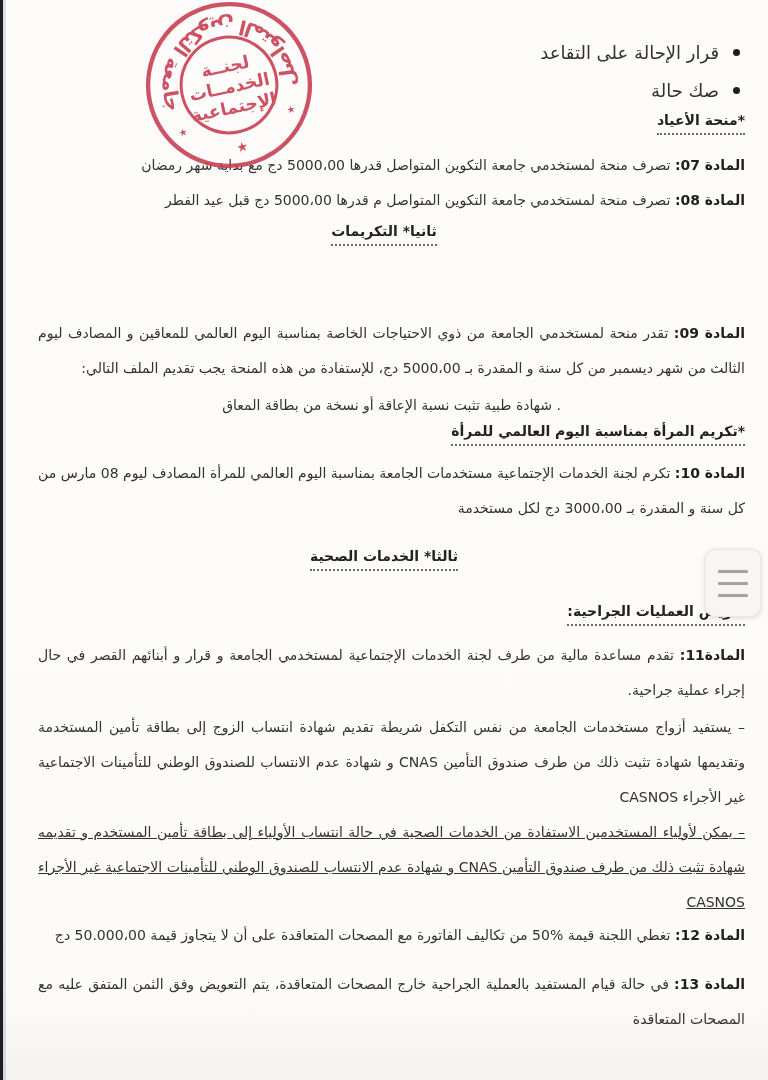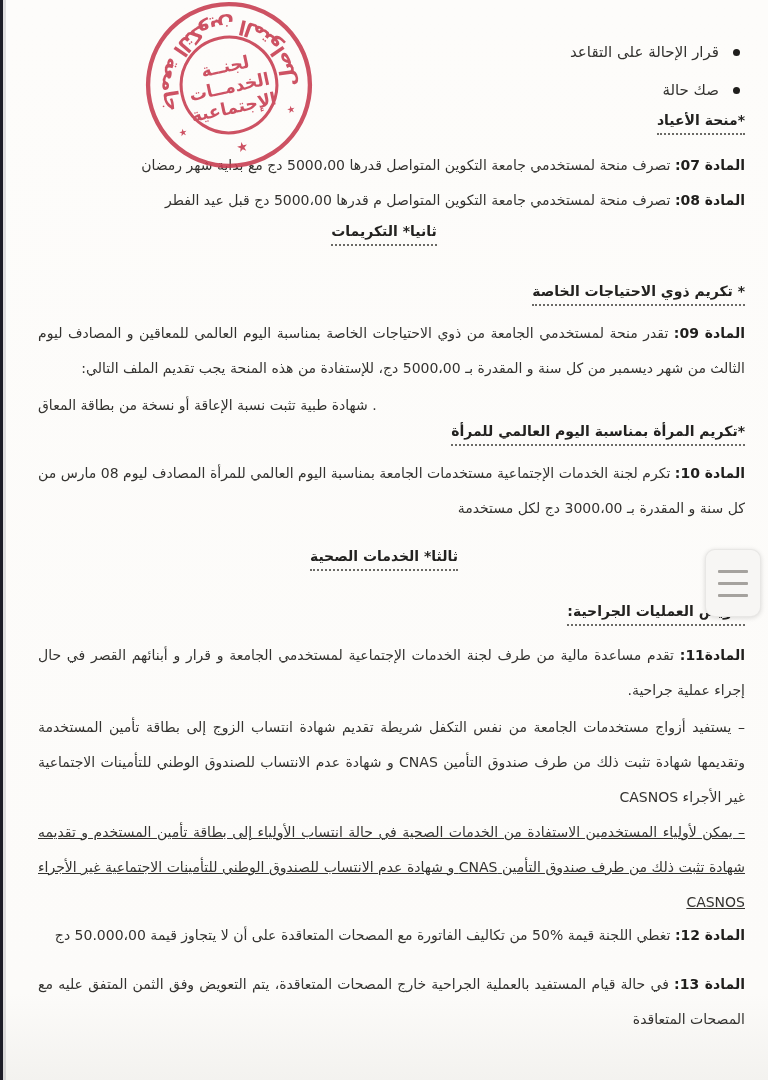--- a/index.html
+++ b/index.html
@@ -38,21 +38,21 @@
     display:inline-block;
     font-size:14px; font-weight:bold; color:#232220;
     border-bottom:2px dotted #6b6a66;
     padding-bottom:5px;
   }
 
   
   .bullets { position:absolute; right:28px; top:33px; }
   .bullet-row { display:flex; align-items:center; gap:14px; height:38px; justify-content:flex-start; }
   .bullet-dot { width:7px; height:7px; border-radius:50%; background:#1f1e1c; flex:0 0 auto; }
-  .bullet-text { font-size:15px; color:#33322f; }
+  .bullet-text { font-size:18px; color:#33322f; }
 
   
   .stamp {
     position:absolute; left:142px; top:-2px;
     width:174px; height:174px;
     transform:rotate(-12deg);
     opacity:0.88;
     z-index:3;
   }
 
@@ -113,30 +113,27 @@
 
   <p class="block art" style="top:183px;">
     <b class="lbl">المادة 08:</b>
     <span>تصرف منحة لمستخدمي جامعة التكوين المتواصل م قدرها 5000،00 دج قبل عيد الفطر</span>
   </p>
 
   <div class="block h-center" style="top:221px;">
     <span class="h-inner">ثانيا* التكريمات</span>
   </div>
 
-  <div class="block h-right" style="top:281px;">
-    <span class="h-inner">* تكريم ذوي الاحتياجات الخاصة</span>
-  </div>
 
   <p class="block art" style="top:316px;">
     <b class="lbl">المادة 09:</b>
     <span>تقدر منحة لمستخدمي الجامعة من ذوي الاحتياجات الخاصة بمناسبة اليوم العالمي للمعاقين و المصادف ليوم الثالث من شهر ديسمبر من كل سنة و المقدرة بـ 5000،00 دج، للإستفادة من هذه المنحة يجب تقديم الملف التالي:</span>
   </p>
 
-  <p class="block plain" style="top:388px; text-align:left;">. شهادة طبية تثبت نسبة الإعاقة أو نسخة من بطاقة المعاق</p>
+  <p class="block plain" style="top:388px; text-align:center;">. شهادة طبية تثبت نسبة الإعاقة أو نسخة من بطاقة المعاق</p>
 
   <div class="block h-right" style="top:421px;">
     <span class="h-inner">*تكريم المرأة بمناسبة اليوم العالمي للمرأة</span>
   </div>
 
   <p class="block art" style="top:456px;">
     <b class="lbl">المادة 10:</b>
     <span>تكرم لجنة الخدمات الإجتماعية مستخدمات الجامعة بمناسبة اليوم العالمي للمرأة المصادف ليوم 08 مارس من كل سنة و المقدرة بـ 3000،00 دج لكل مستخدمة</span>
   </p>
 

